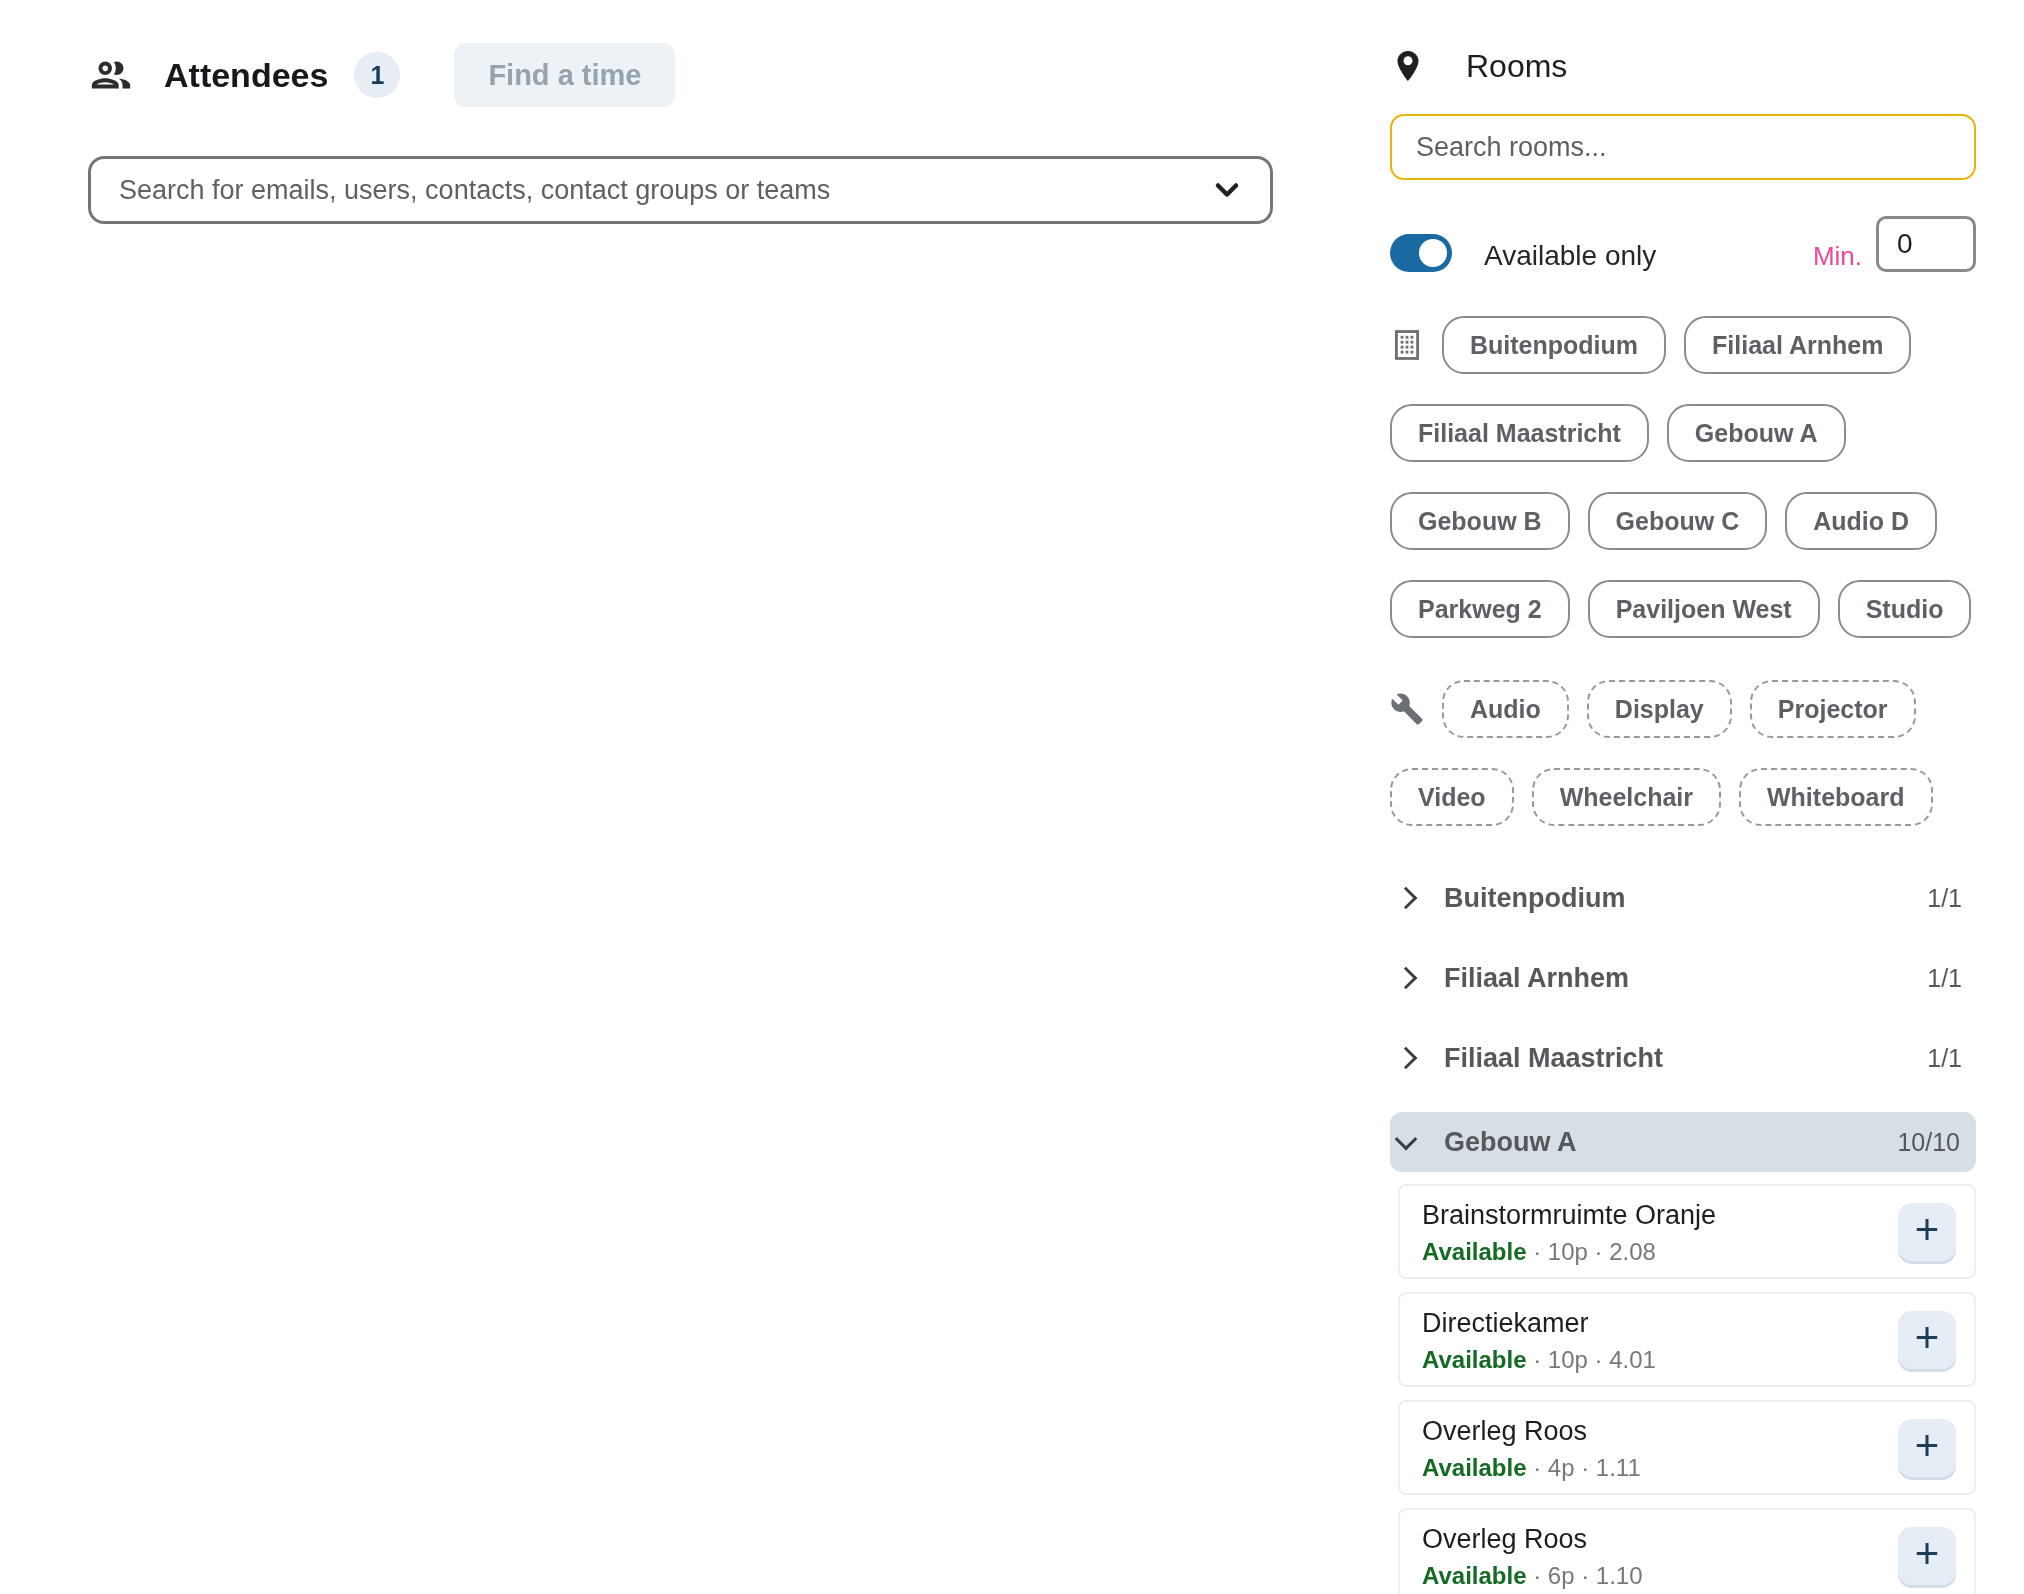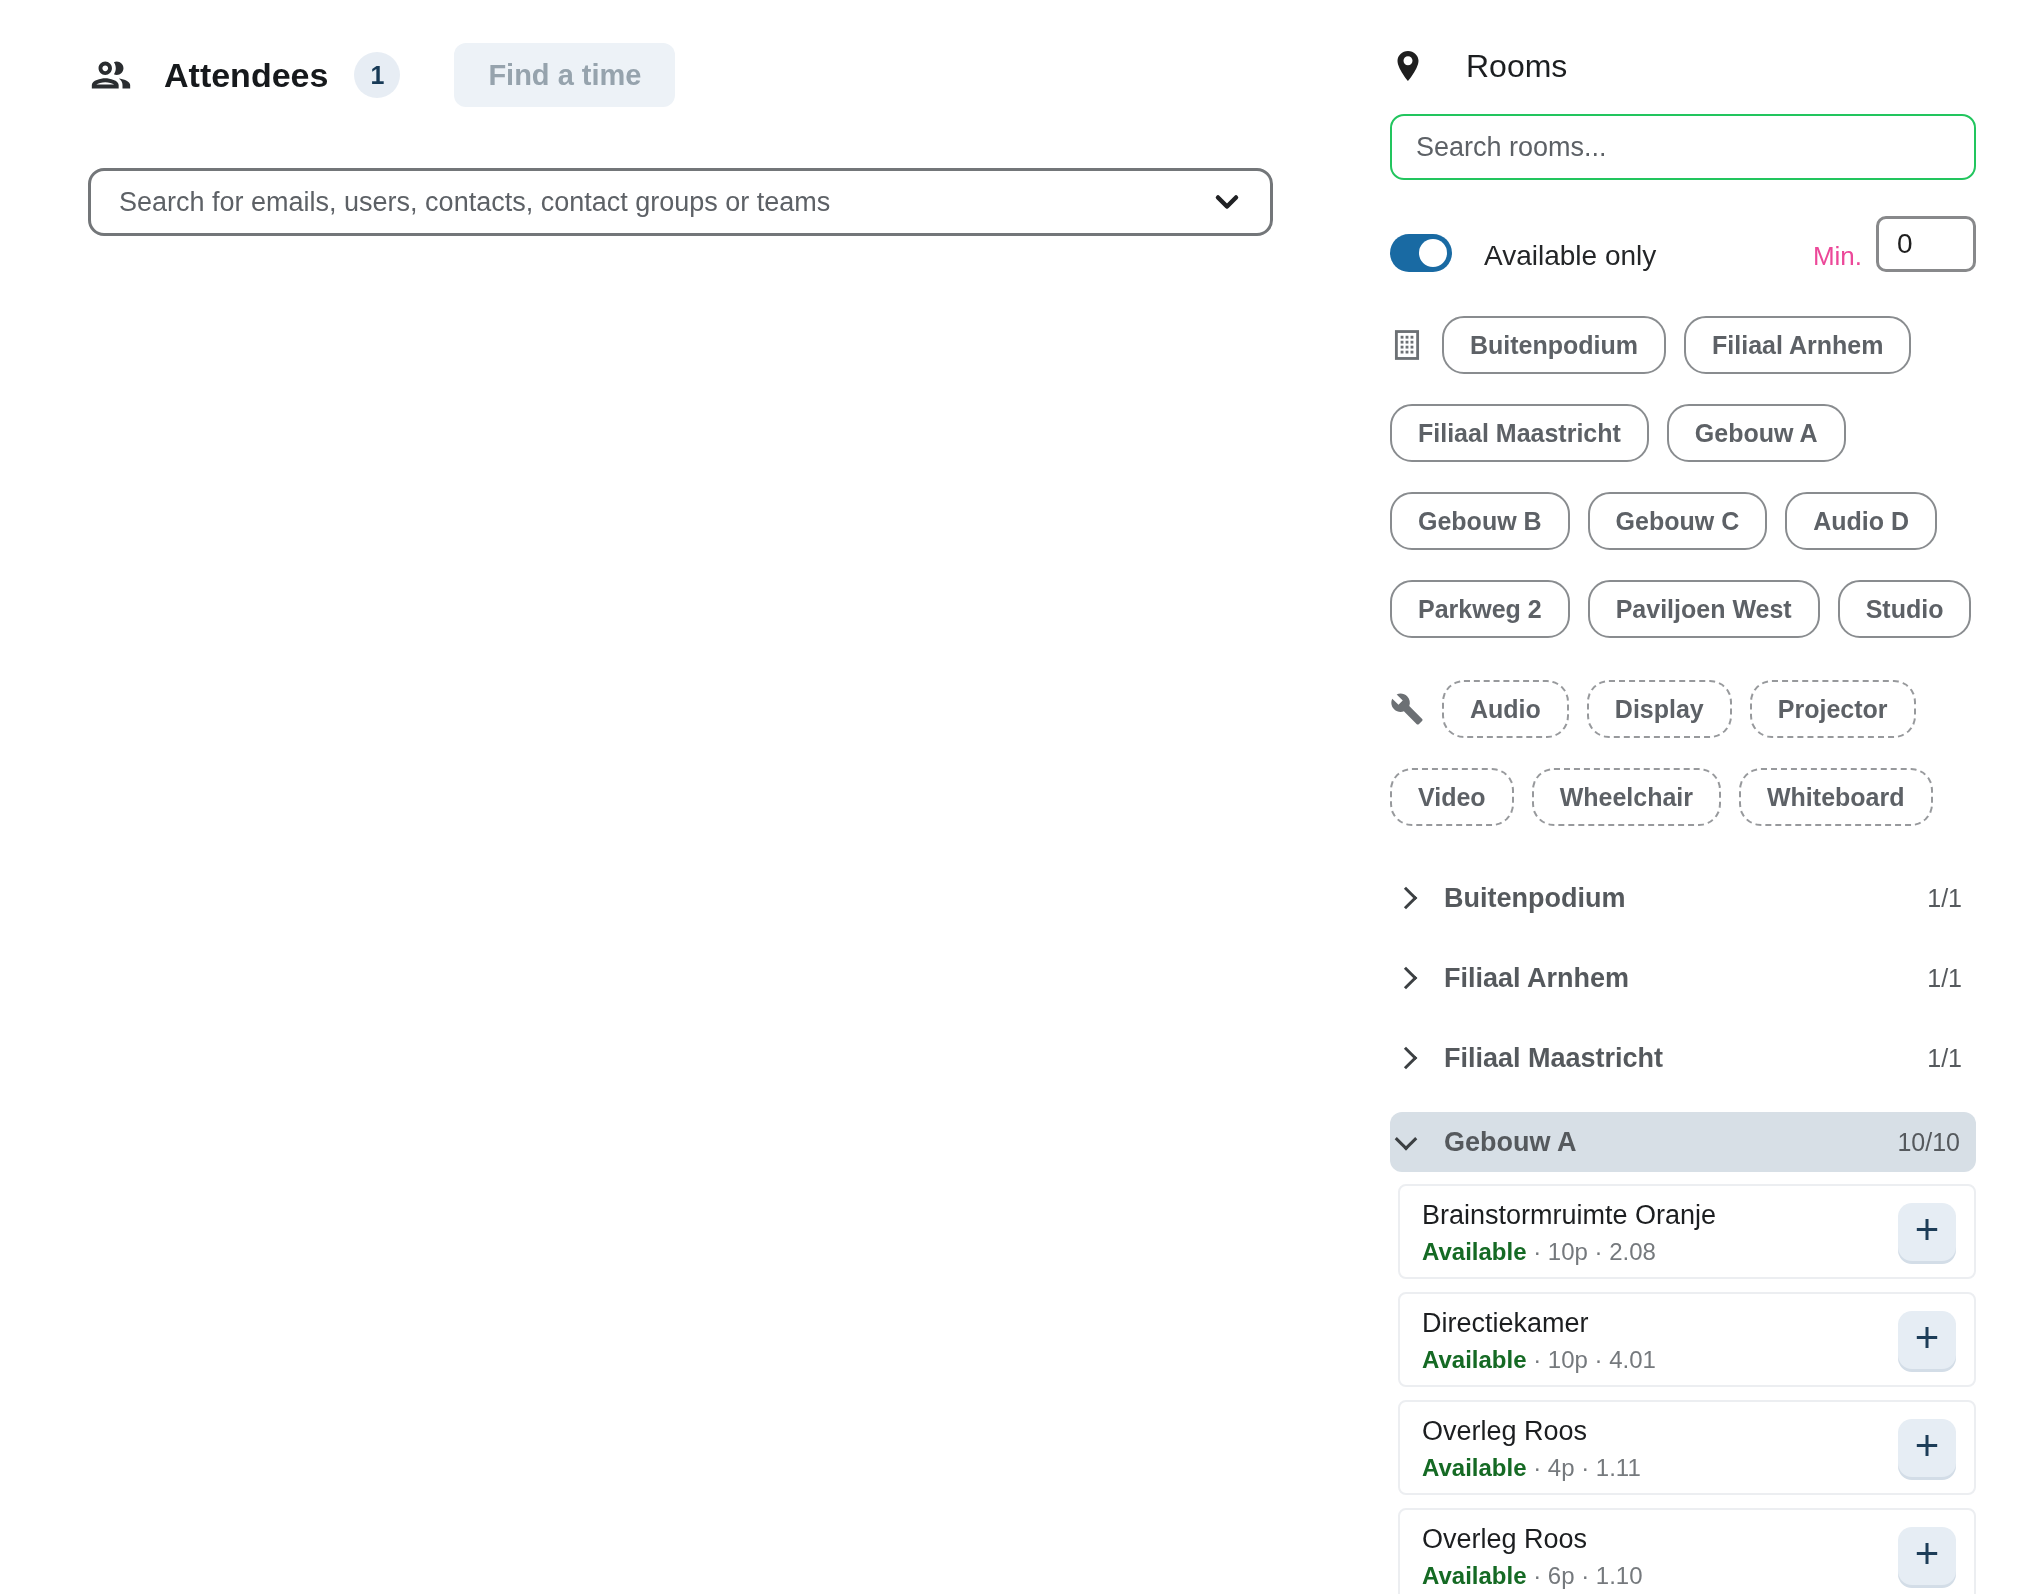--- a/index.html
+++ b/index.html
@@ -23,21 +23,21 @@
     font-weight:bold; font-size:25px;
     display:flex; align-items:center; justify-content:center;
     margin-left:26px;
   }
   .find-time-btn {
     margin-left:54px; background:#edf2f7; color:#96a3ad;
     font-weight:bold; font-size:29px; padding:0 34px; height:64px;
     border-radius:12px; border:none; display:flex; align-items:center;
     font-family:inherit; cursor:pointer;
   }
-  .attendee-search { margin-top:60px; position:relative; width:1185px; }
+  .attendee-search { margin-top:48px; position:relative; width:1185px; }
   .attendee-search input {
     width:100%; box-sizing:border-box; height:68px;
     border:3px solid #737679; border-radius:16px;
     font-size:27px; color:#333; padding:0 80px 0 28px;
     font-family:inherit; outline:none; background:#fff;
   }
   input::placeholder { color:#5d6166; opacity:1; }
   .attendee-search .dd-chevron {
     position:absolute; right:26px; top:50%; transform:translateY(-50%);
     width:40px; height:40px; display:flex; align-items:center; justify-content:center;
@@ -46,21 +46,21 @@
   .dd-chevron svg { width:36px; height:36px; }
 
   
   .right-panel { position:absolute; left:1390px; top:44px; width:586px; }
   .rooms-row { display:flex; align-items:center; height:44px;gap:16px; }
   .pin-icon svg { width:36px; height:36px; display:block; }
   .rooms-title { font-size:32px; font-weight:500; color:#1c1e20; margin-left:24px; }
   .rooms-search { margin-top:26px; }
   .rooms-search input {
     width:100%; box-sizing:border-box; height:66px;
-    border:2px solid #22c55e; border-radius:14px;
+    border:2px solid #eab308; border-radius:14px;
     font-size:27px; color:#333; padding:16px 24px;
     font-family:inherit; outline:none; background:#fff;
   }
 
   .toggle-row { margin-top:46px; display:flex; align-items:flex-end; height:46px; }
   .toggle {
     width:62px; height:38px; border-radius:19px;
     background:var(--accent,#196aa3); position:relative; cursor:pointer; flex:none;
   }
   .toggle .knob {

